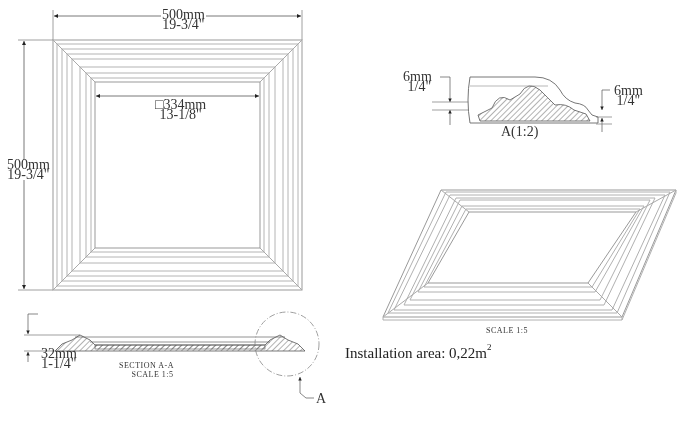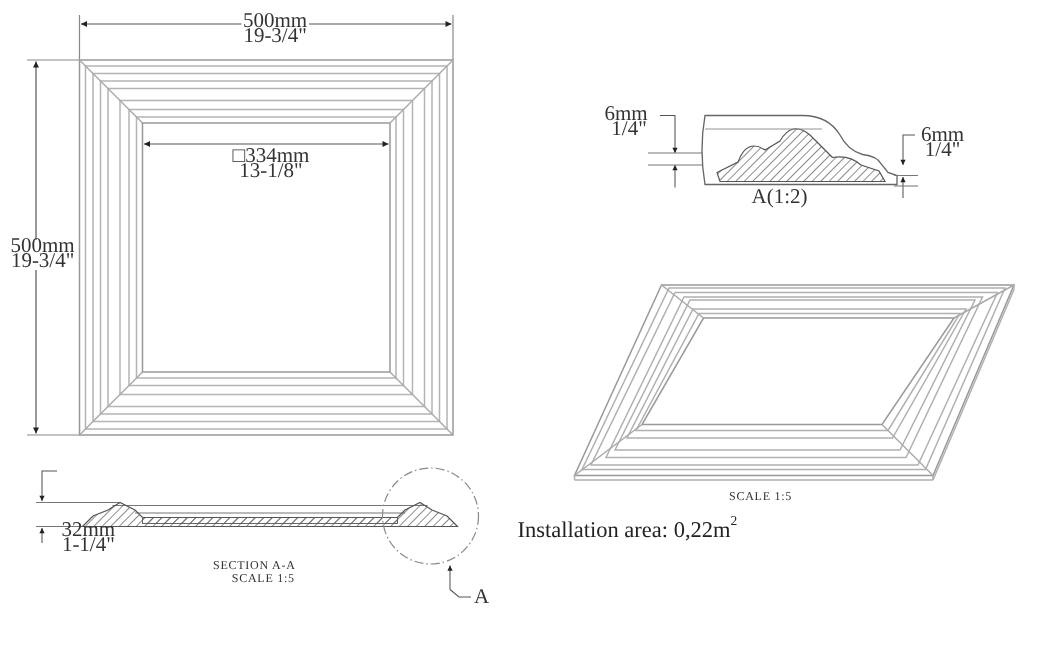--- a/index.html
+++ b/index.html
@@ -135,21 +135,21 @@
   <div>1/4"</div>
 </div>
 <div class="lbl" style="left:500px; top:127px;font-family:Liberation Serif, serif;">A(1:2)</div>
 
 <div class="lbl" style="left:485px; top:326px; font-size:8px; letter-spacing:0.5px;">SCALE  1:5</div>
 
 <div class="lbl lbl-left" style="left:40px; top:310px;margin-top:39px;">
   <div>32mm</div>
   <div>1-1/4"</div>
 </div>
-<div class="lbl" style="left:118px; top:372px; font-size:8px; letter-spacing:0.5px; line-height:9px;margin-left:23px;">
+<div class="lbl" style="left:118px; top:361px; font-size:8px; letter-spacing:0.5px; line-height:9px;">
   <div>SECTION  A-A</div>
   <div style="padding-left:12px;">SCALE  1:5</div>
 </div>
 <div class="lbl lbl-left" style="left:315px; top:394px;">A</div>
 
 <div class="area">
   <span>Installation area: 0,22m</span><sup>2</sup>
 </div>
 
 </body></html>

